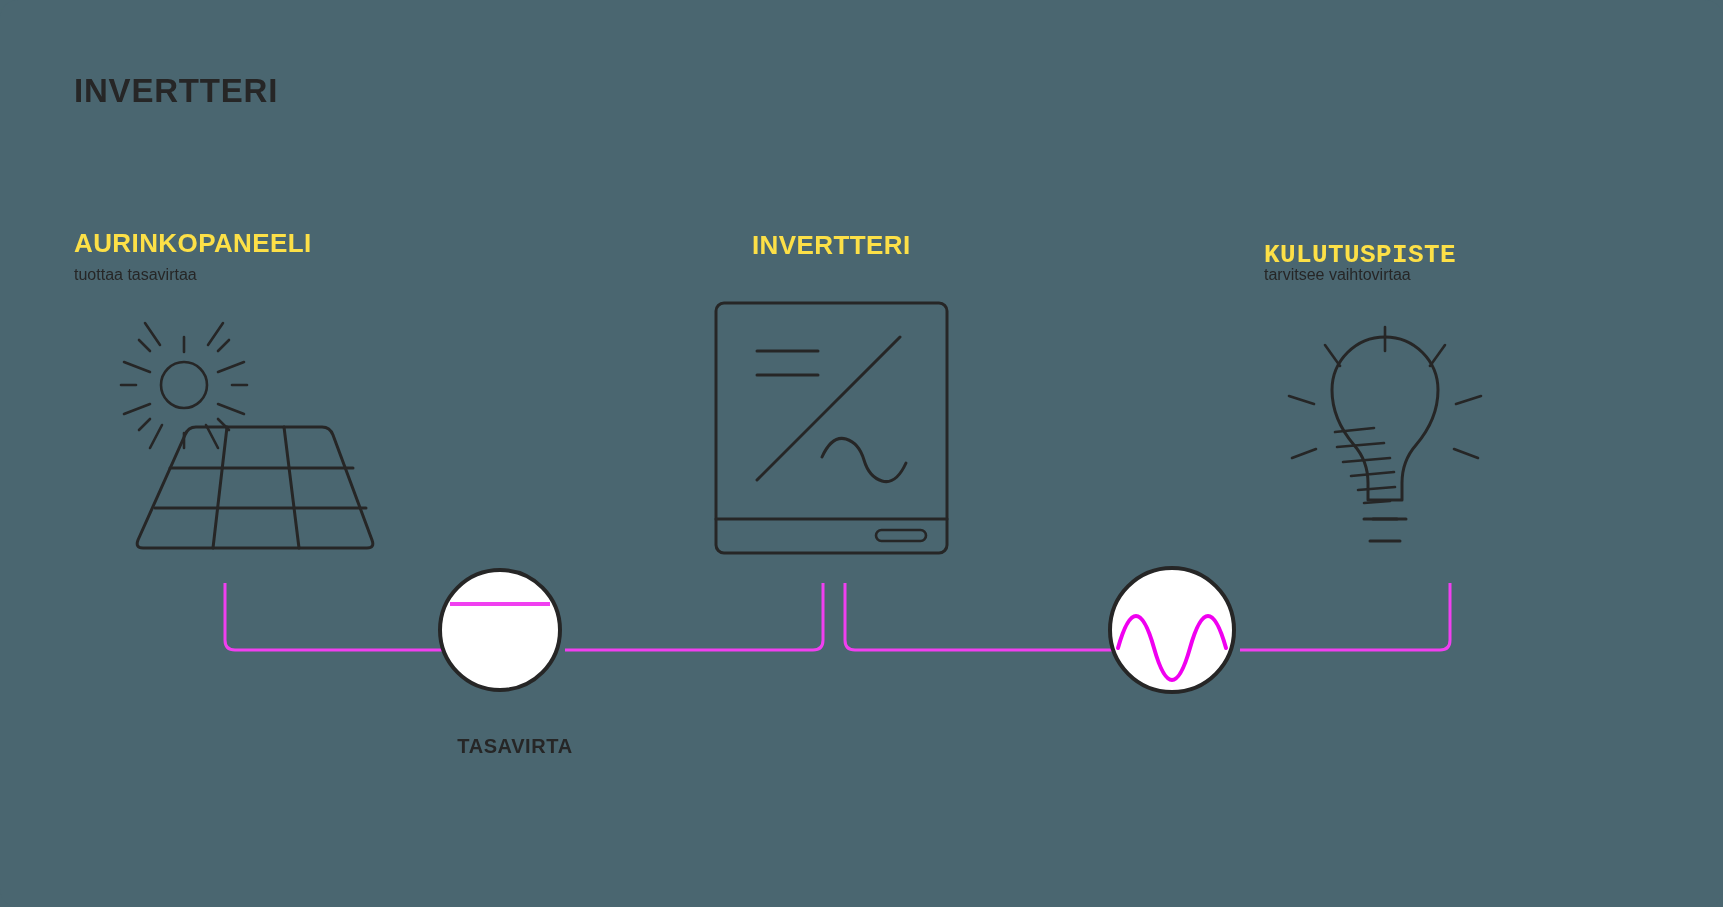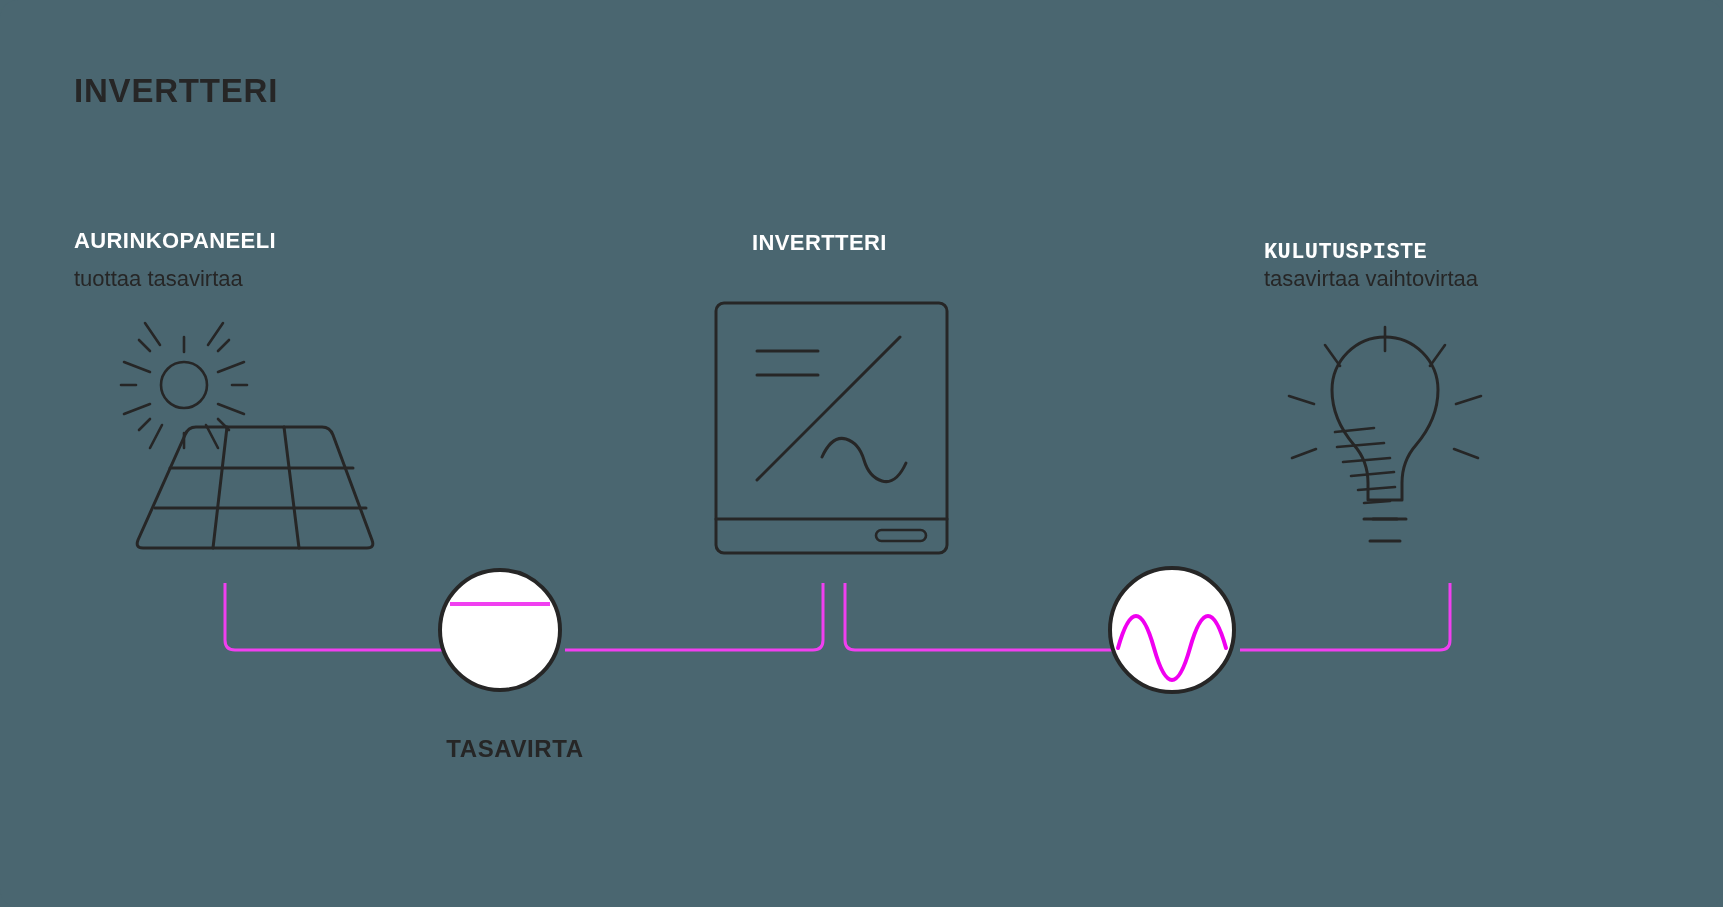--- a/index.html
+++ b/index.html
@@ -26,36 +26,36 @@
     left: 74px;
     top: 72px;
     font-size: 33px;
     font-weight: bold;
     letter-spacing: 0.8px;
     color: #262626;
     white-space: nowrap;
   }
   .col-heading {
     position: absolute;
-    font-size: 22px;
+    font-size: 26px;
     font-weight: bold;
     letter-spacing: 0.4px;
-    color: #ffffff;
+    color: #fde047;
     white-space: nowrap;
   }
   .col-sub {
     position: absolute;
-    font-size: 22px;
+    font-size: 16px;
     font-weight: normal;
     color: #262626;
     white-space: nowrap;
   }
   .node-label {
     position: absolute;
-    font-size: 24px;
+    font-size: 20px;
     font-weight: bold;
     letter-spacing: 0.6px;
     color: #262626;
     white-space: nowrap;
     text-align: center;
   }
   .head-left   { left: 74px;  top: 228px; }
   .sub-left    { left: 74px;  top: 266px; }
   .head-mid    { left: 752px; top: 230px; }
   .head-right  { left: 1264px; top: 240px; font-family: Liberation Mono, monospace; }
@@ -110,21 +110,21 @@
 <div id="stage">
 
   <div class="page-title">INVERTTERI</div>
 
   <div class="col-heading head-left">AURINKOPANEELI</div>
   <div class="col-sub sub-left">tuottaa tasavirtaa</div>
 
   <div class="col-heading head-mid">INVERTTERI</div>
 
   <div class="col-heading head-right">KULUTUSPISTE</div>
-  <div class="col-sub sub-right">tasavirtaa vaihtovirtaa</div>
+  <div class="col-sub sub-right">tarvitsee vaihtovirtaa</div>
 
   <div class="node-label label-dc">TASAVIRTA</div>
 
   <svg class="layer" viewBox="0 0 1723 907" xmlns="http://www.w3.org/2000/svg">
 
     <g>
 
       <circle cx="184" cy="385" r="23" class="stroke-dark-thin"></circle>
 
       <g class="stroke-dark-thin">

